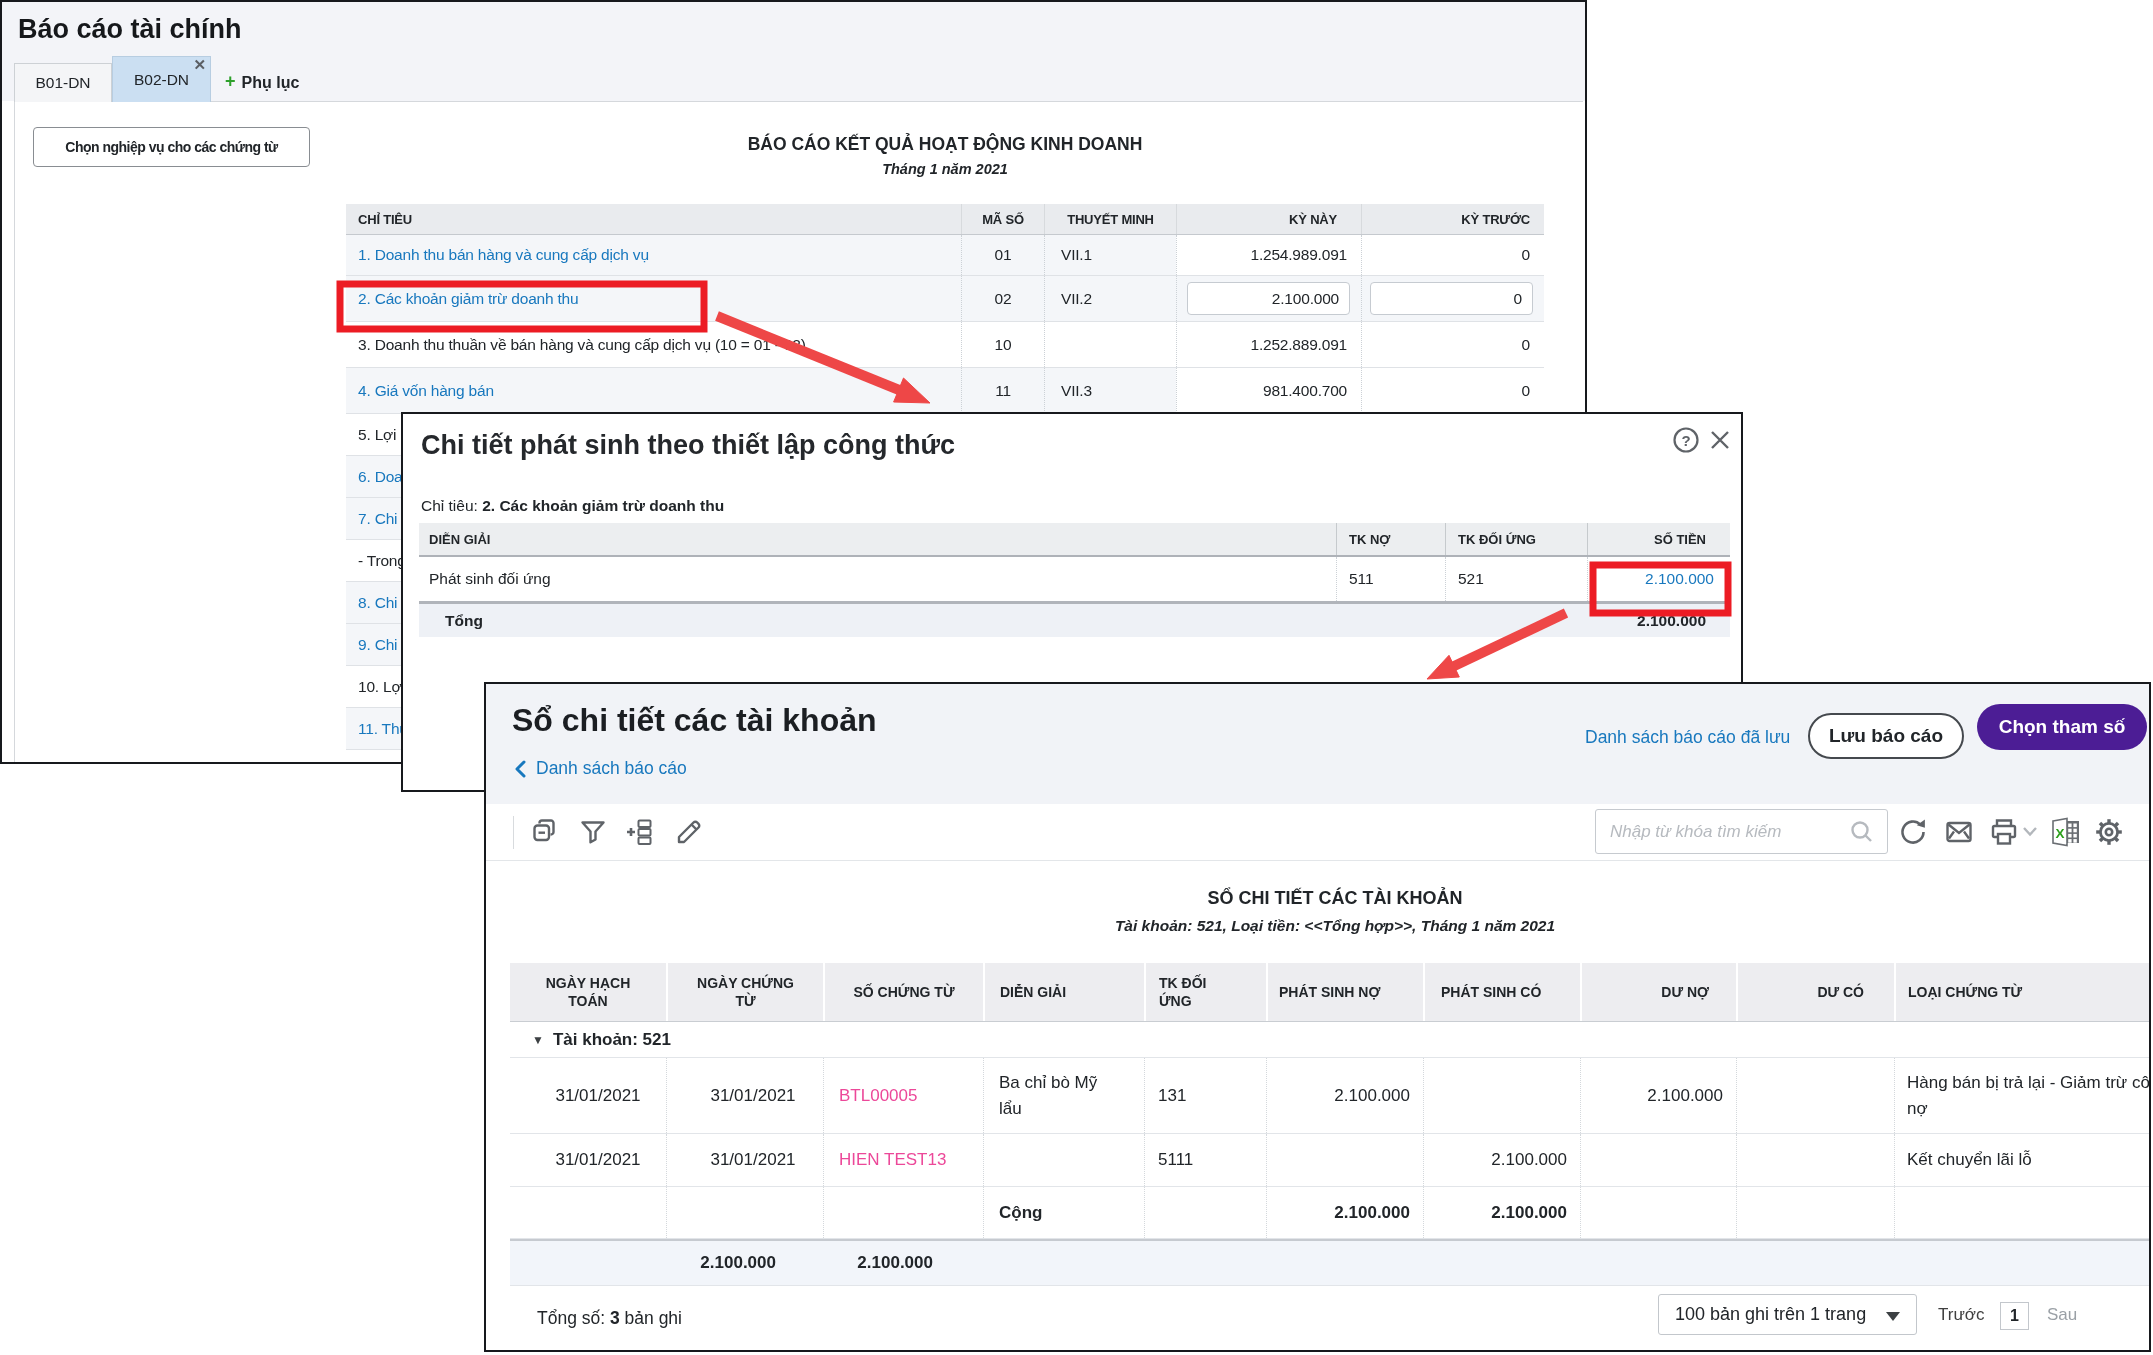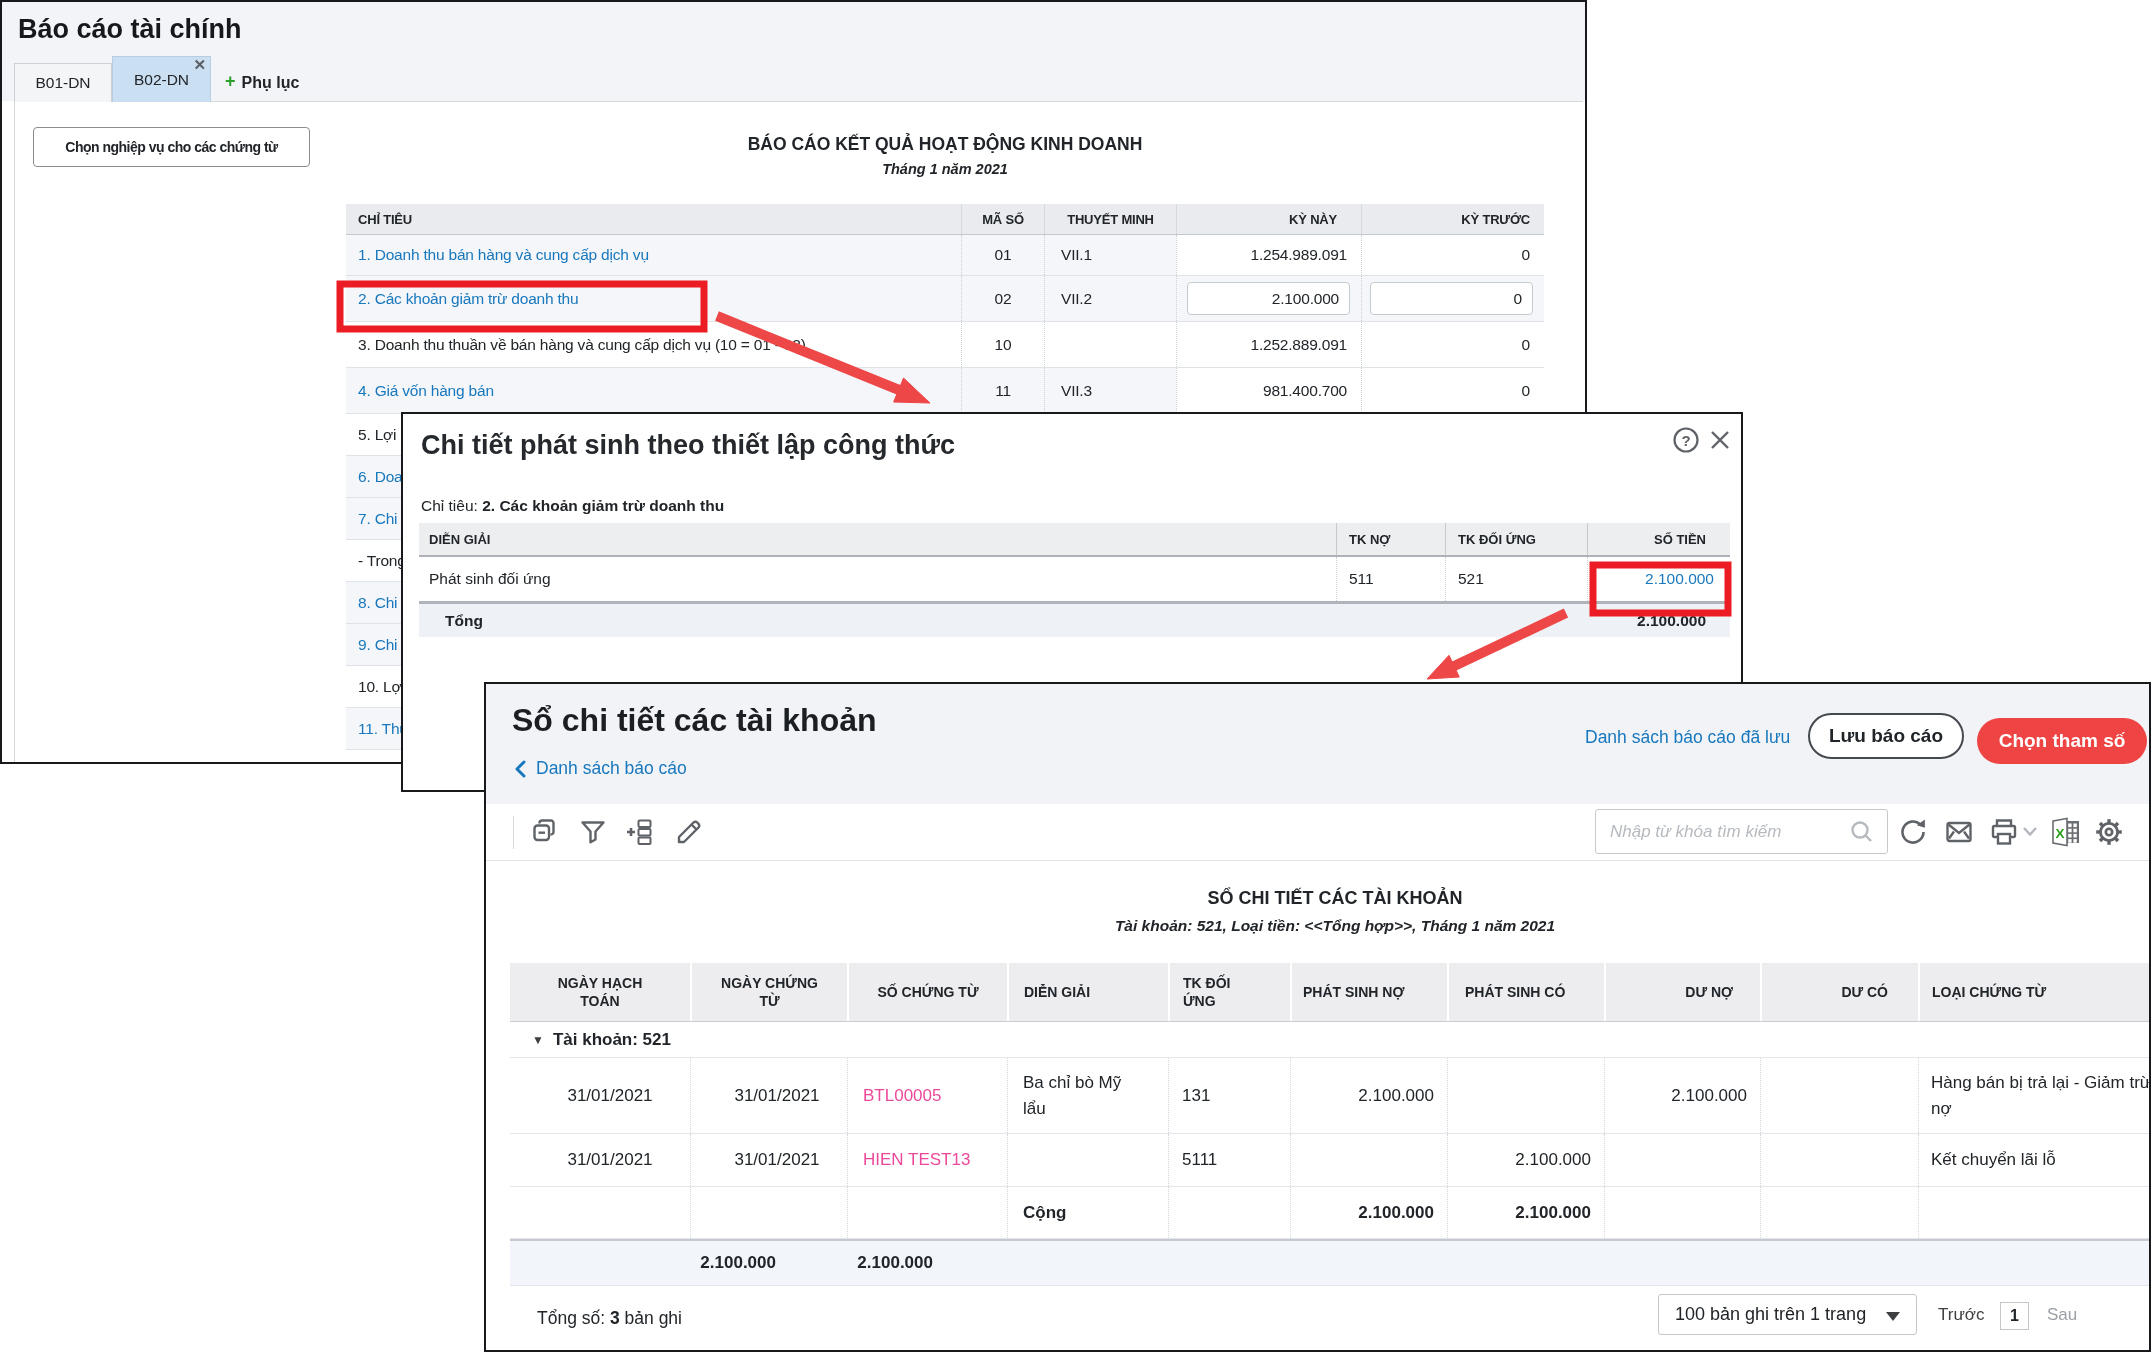--- a/index.html
+++ b/index.html
@@ -56,34 +56,34 @@
 #t2 .d3 { width:142px; padding-left:12px; }
 #t2 .d4 { width:143px; text-align:right; padding-right:24px; }
 #t2 .dr .d4 { color:#1878be; padding-right:16px; }
 
 #w3 { left:484px; top:682px; width:1667px; height:670px; z-index:4; overflow:hidden; }
 #w3 .band { position:absolute; left:0; top:0; width:100%; height:122px; background:#f1f3f7; }
 #w3 .title { position:absolute; left:28px; top:20px; font-size:32px; font-weight:bold; color:#1b1e22; }
 #w3 .back { position:absolute; left:28px; top:76px; font-size:17.5px; color:#1878be; display:flex; align-items:center; }
 #w3 .saved { position:absolute; left:1101px; top:45px; font-size:17.5px; color:#1878be; }
 #w3 .btn-o { position:absolute; left:1324px; top:31px; width:156px; height:46px; border:2px solid #45494e; border-radius:23px; background:#fff; display:flex; align-items:center; justify-content:center; font-size:19px; font-weight:bold; }
-#w3 .btn-g { position:absolute; left:1493px; top:36px; width:170px; height:46px; border-radius:23px; background:#ef4444; color:#fff; display:flex; align-items:center; justify-content:center; font-size:19px; font-weight:bold; }
+#w3 .btn-g { position:absolute; left:1493px; top:22px; width:170px; height:46px; border-radius:23px; background:#4c1d95; color:#fff; display:flex; align-items:center; justify-content:center; font-size:19px; font-weight:bold; }
 #w3 .toolbar { position:absolute; left:0; top:122px; width:100%; height:57px; background:#fff; border-bottom:1px solid #e3e6e9; }
 #w3 .tsep { position:absolute; left:29px; top:12px; width:1px; height:33px; background:#d8dbde; }
 .ticon { position:absolute; top:13px; }
 #w3 .search { position:absolute; left:1111px; top:5px; width:293px; height:45px; border:1px solid #c6cacf; border-radius:3px; background:#fff; display:flex; align-items:center; }
 #w3 .search .ph { font-size:17px; font-style:italic; color:#b6babf; padding-left:14px; flex:1; }
 #w3 .ttl1 { position:absolute; left:26px; top:206px; width:1650px; text-align:center; font-size:18px; font-weight:bold; }
 #w3 .ttl2 { position:absolute; left:26px; top:235px; width:1650px; text-align:center; font-size:15.5px; font-weight:bold; font-style:italic; }
 
 #t3 { position:absolute; left:26px; top:281px; width:1650px; font-size:17px; }
 #t3 .c { flex-shrink:0; }
 #t3 .tr { display:flex; align-items:stretch; border-bottom:1px solid #e2e5e9; }
 #t3 .c { display:flex; align-items:center; overflow:hidden; }
-#t3 .k1 { width:180px; justify-content:center; text-align:center; padding-left:20px; }
+#t3 .k1 { width:156px; justify-content:center; text-align:center; padding-left:20px; }
 #t3 .k2 { width:157px; justify-content:center; text-align:center; padding-left:16px; }
 #t3 .k3 { width:160px; padding-left:15px; }
 #t3 .k4 { width:161px; padding-left:15px; }
 #t3 .k5 { width:122px; padding-left:13px; }
 #t3 .k6 { width:157px; justify-content:flex-end; padding-right:13px; }
 #t3 .k7 { width:157px; justify-content:flex-end; padding-right:13px; }
 #t3 .k8 { width:156px; justify-content:flex-end; padding-right:13px; }
 #t3 .k9 { width:158px; justify-content:flex-end; padding-right:13px; }
 #t3 .k10 { width:430px; padding-left:12px; }
 #t3 .hd { background:#ededf0; height:59px; font-size:14px; font-weight:bold; border-bottom:1px solid #c9cdd2; }

